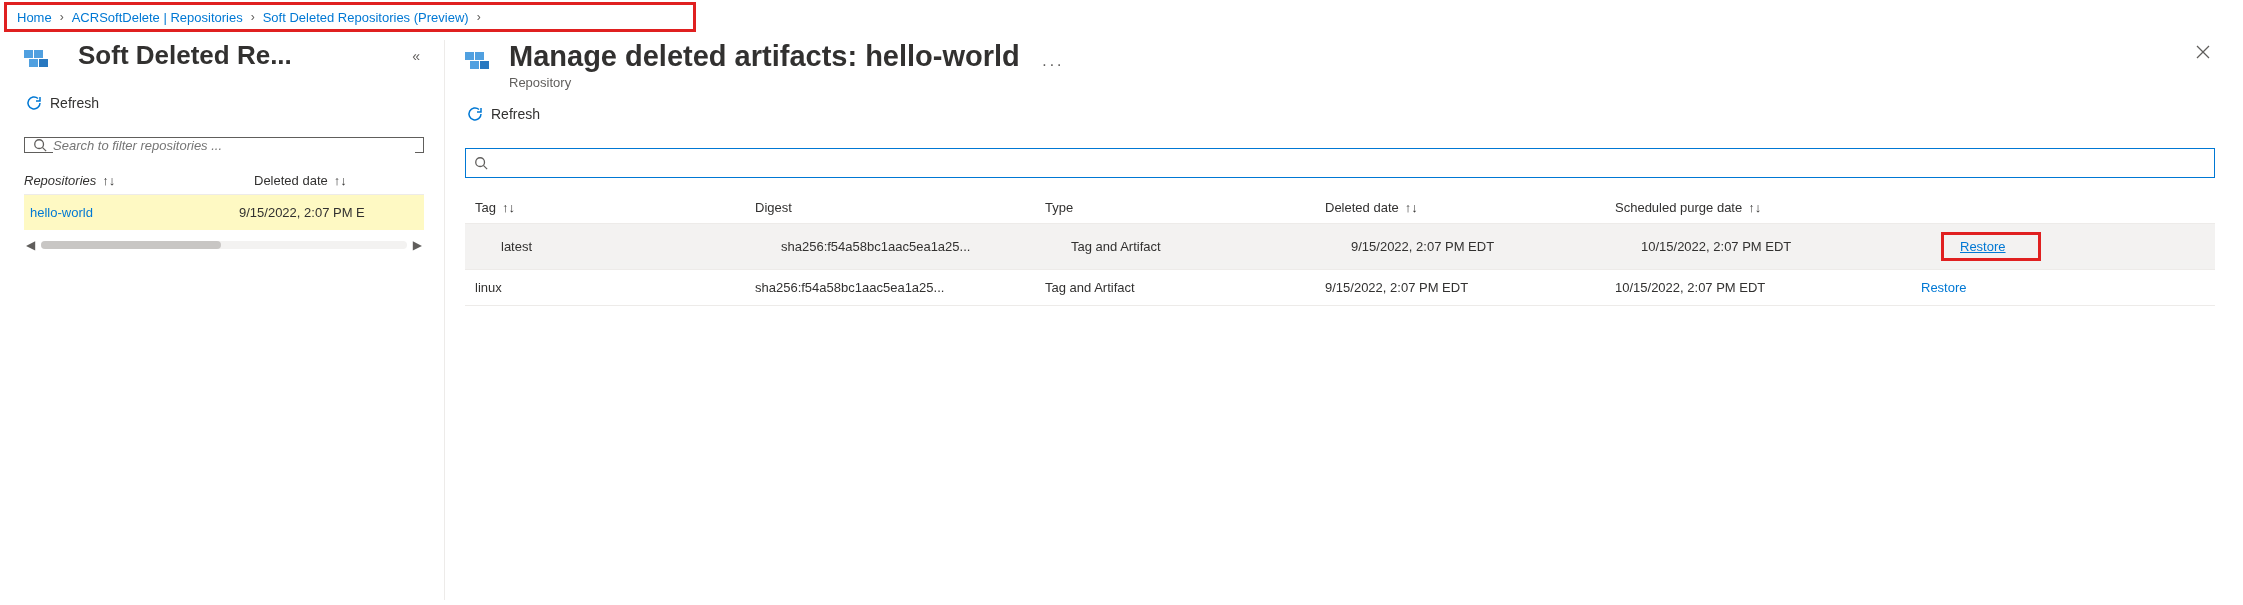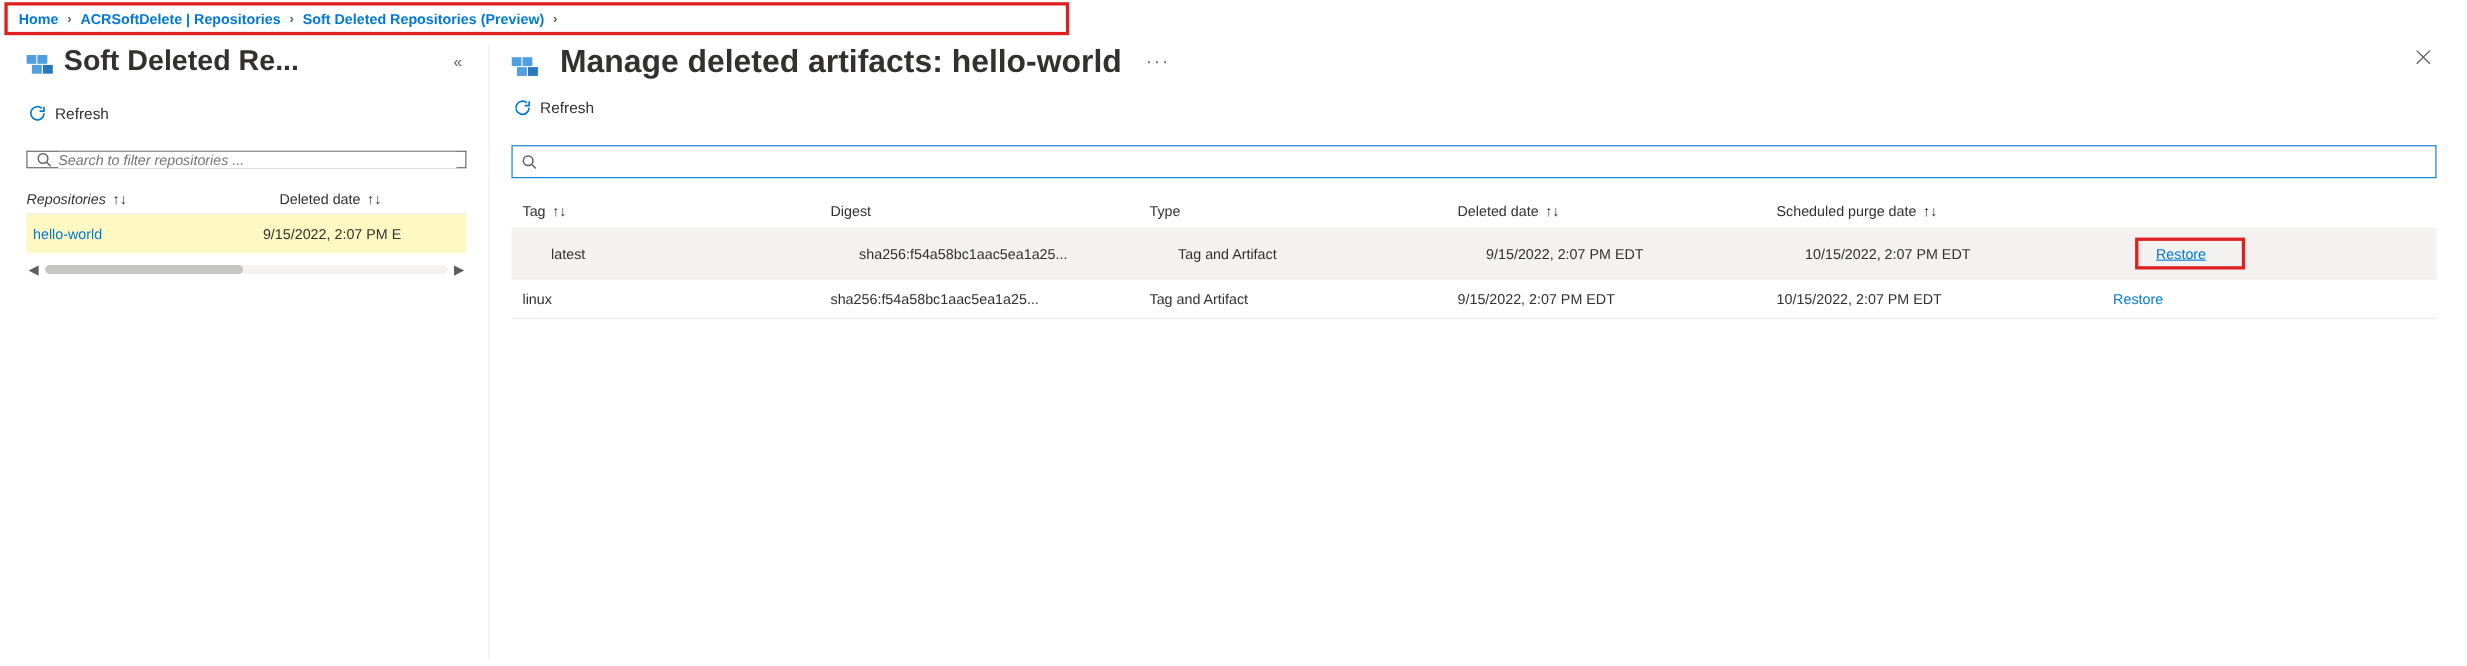--- a/index.html
+++ b/index.html
@@ -13,25 +13,24 @@
       color: #323130;
       background: #fff;
       width: 2243px;
     }
     .breadcrumb {
       display: flex;
       align-items: center;
       gap: 8px;
       padding: 6px 10px;
       border: 3px solid #e02020;
-      width: 968px;
+      width: 692px;
       margin-left: 4px;
       margin-top: 2px;
       height: 30px;
-      font-weight: bold;
     }
     .breadcrumb a {
       color: #0078d4;
       text-decoration: none;
       font-size: 13px;
     }
     .breadcrumb .chev {
       color: #605e5c;
       font-size: 12px;
     }
@@ -41,21 +40,21 @@
     }
     .sidebar {
       width: 445px;
       padding: 0 20px 0 24px;
       border-right: 1px solid #edebe9;
       min-height: 560px;
     }
     .hdr-row {
       display: flex;
       align-items: center;
-      gap: 4px;
+      gap: 24px;
       margin-bottom: 18px;
     }
     .acr-icon {
       width: 30px;
       height: 24px;
       flex-shrink: 0;
     }
     .sidebar-title {
       font-size: 26px;
       font-weight: 600;
@@ -267,20 +266,21 @@
     <div class="main-hdr">
       <div class="main-title-wrap">
         <svg class="acr-icon" viewBox="0 0 30 24" style="margin-top:6px;">
           <rect x="0" y="6" width="9" height="8" fill="#50a0e0"></rect>
           <rect x="10" y="6" width="9" height="8" fill="#50a0e0"></rect>
           <rect x="5" y="15" width="9" height="8" fill="#50a0e0"></rect>
           <rect x="15" y="15" width="9" height="8" fill="#2878c0"></rect>
         </svg>
         <div>
           <div class="main-title">Manage deleted artifacts: hello-world</div>
+          <div class="main-sub">Repository</div>
         </div>
         <div class="more-btn">···</div>
       </div>
       <div class="close-btn">
         <svg width="16" height="16" viewBox="0 0 16 16">
           <line x1="2" y1="2" x2="14" y2="14" stroke="#605e5c" stroke-width="1.2"></line>
           <line x1="14" y1="2" x2="2" y2="14" stroke="#605e5c" stroke-width="1.2"></line>
         </svg>
       </div>
     </div>

